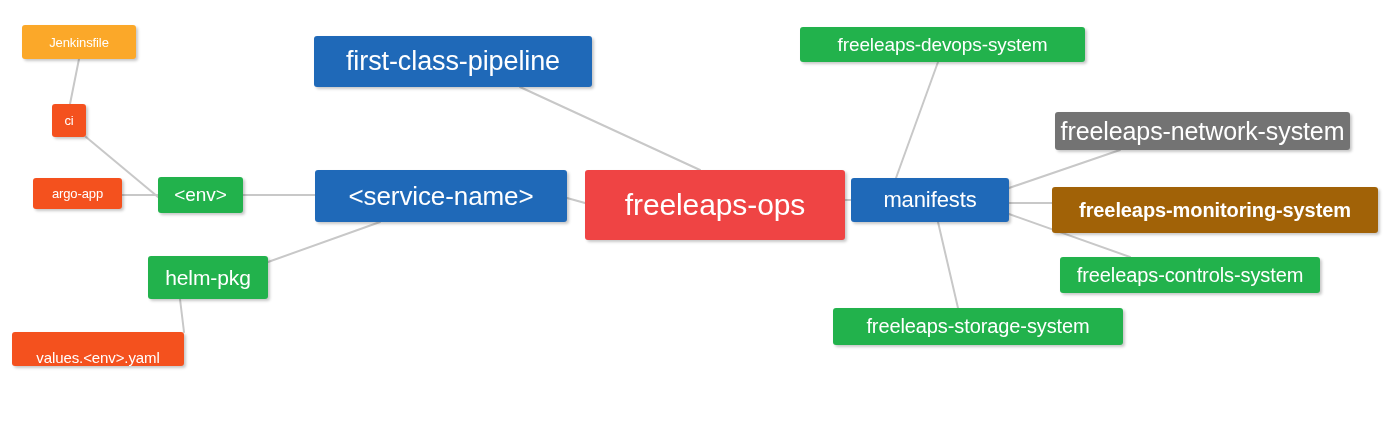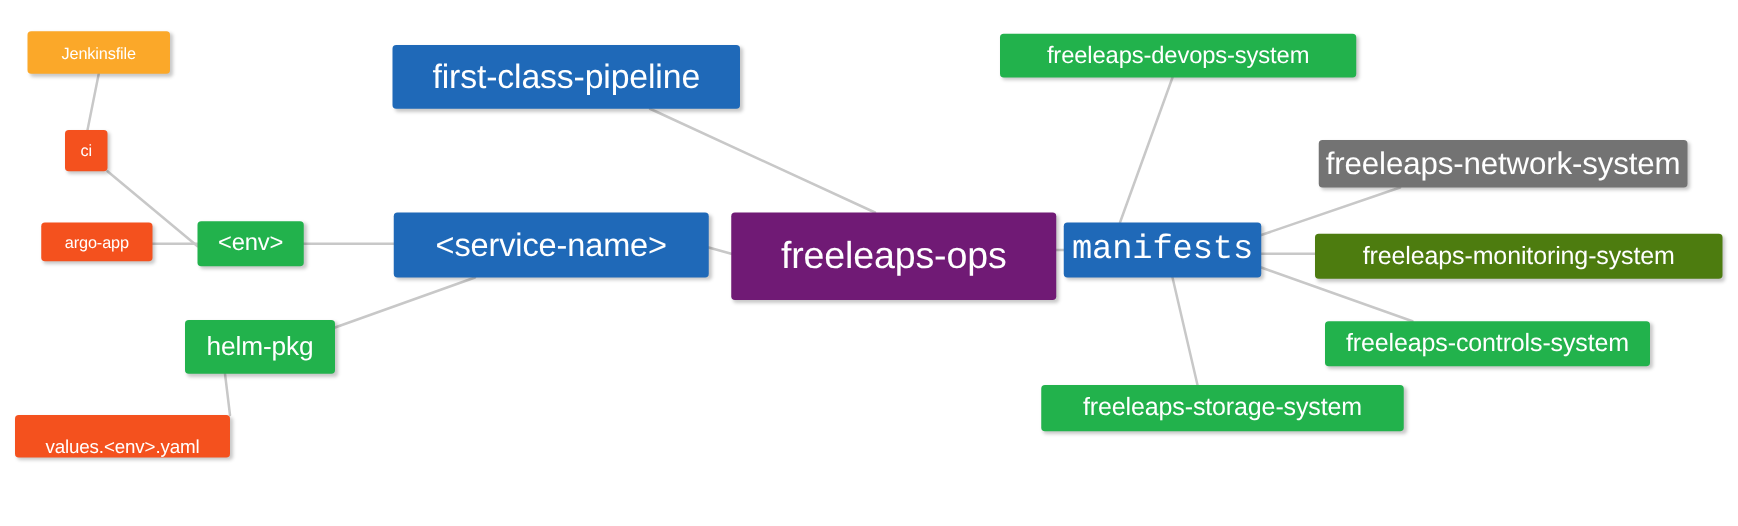--- a/index.html
+++ b/index.html
@@ -72,33 +72,33 @@
       </div>
       <div class="node" style="left: 12px; top: 332px; width: 172px; height: 34px; background: rgb(244, 81, 30); font-size: 15px; align-items: flex-end;">
         <span>values.&lt;env&gt;.yaml</span>
       </div>
       <div class="node" style="left: 314px; top: 36px; width: 278px; height: 51px; background: rgb(31, 105, 184); font-size: 27px; text-align: center;">
         <span>first-class-pipeline</span>
       </div>
       <div class="node" style="left: 315px; top: 170px; width: 252px; height: 52px; background: rgb(31, 105, 184); font-size: 26px;">
         <span>&lt;service-name&gt;</span>
       </div>
-      <div class="node" style="left: 585px; top: 170px; width: 260px; height: 70px; background: #701a75; font-size: 30px;">
+      <div class="node" style="left: 585px; top: 170px; width: 260px; height: 70px; background: #ef4444; font-size: 30px;">
         <span>freeleaps-ops</span>
       </div>
-      <div class="node" style="left: 851px; top: 178px; width: 158px; height: 44px; background: rgb(31, 105, 184); font-size: 27px; font-family: Liberation Mono, monospace;">
+      <div class="node" style="left: 851px; top: 178px; width: 158px; height: 44px; background: rgb(31, 105, 184); font-size: 22px;">
         <span>manifests</span>
       </div>
       <div class="node" style="left: 800px; top: 27px; width: 285px; height: 35px; background: rgb(34, 178, 76); font-size: 19px;">
         <span>freeleaps-devops-system</span>
       </div>
       <div class="node" style="left: 1055px; top: 112px; width: 295px; height: 38px; background: #737373; font-size: 25px;">
         <span>freeleaps-network-system</span>
       </div>
-      <div class="node" style="left: 1052px; top: 187px; width: 326px; height: 36px; background: #4d7c0f; font-size: 20px;">
+      <div class="node" style="left: 1052px; top: 187px; width: 326px; height: 46px; background: #a16207; font-size: 20px; font-weight: bold;">
         <span>freeleaps-monitoring-system</span>
       </div>
       <div class="node" style="left: 1060px; top: 257px; width: 260px; height: 36px; background: rgb(34, 178, 76); font-size: 20px;">
         <span>freeleaps-controls-system</span>
       </div>
       <div class="node" style="left: 815px; top: 308px; width: 290px; height: 37px; background: rgb(34, 178, 76); font-size: 20px; margin-left: 18px;">
         <span>freeleaps-storage-system</span>
       </div>
     </div>
 </div>

